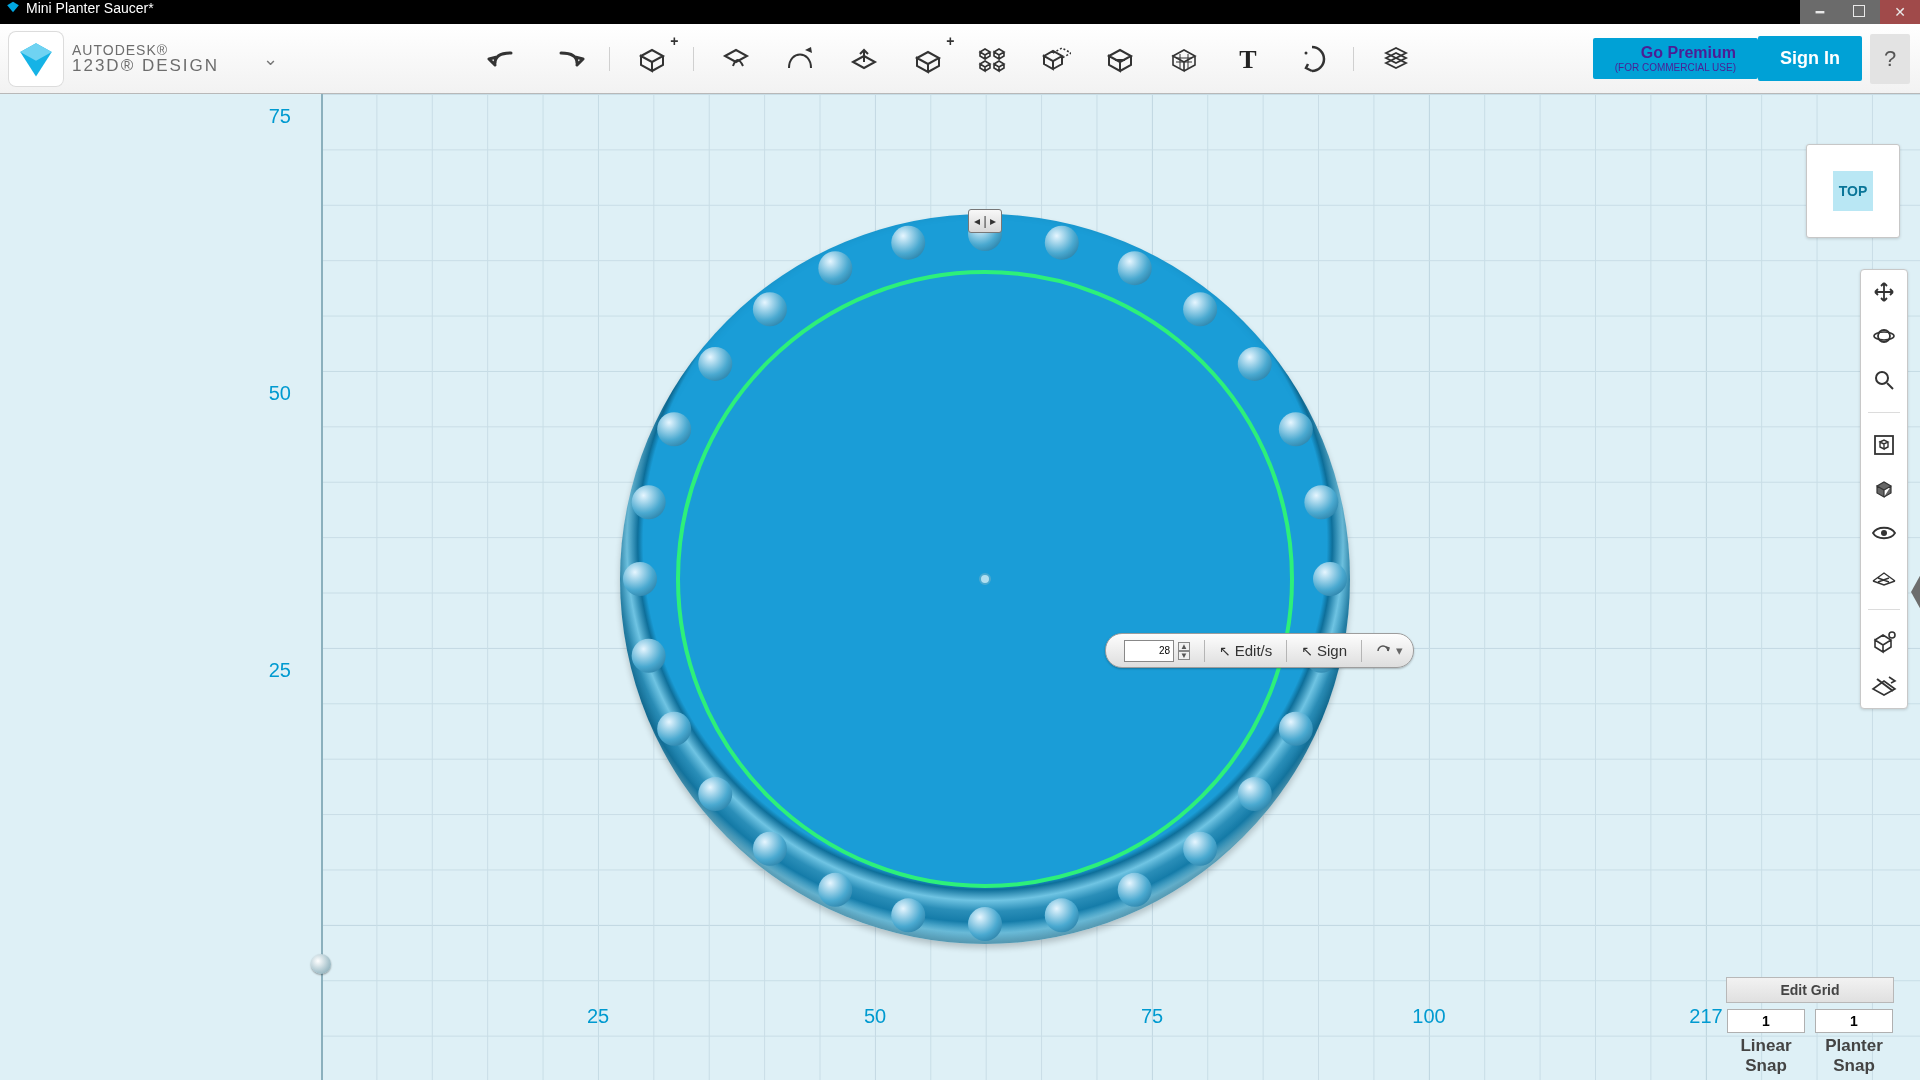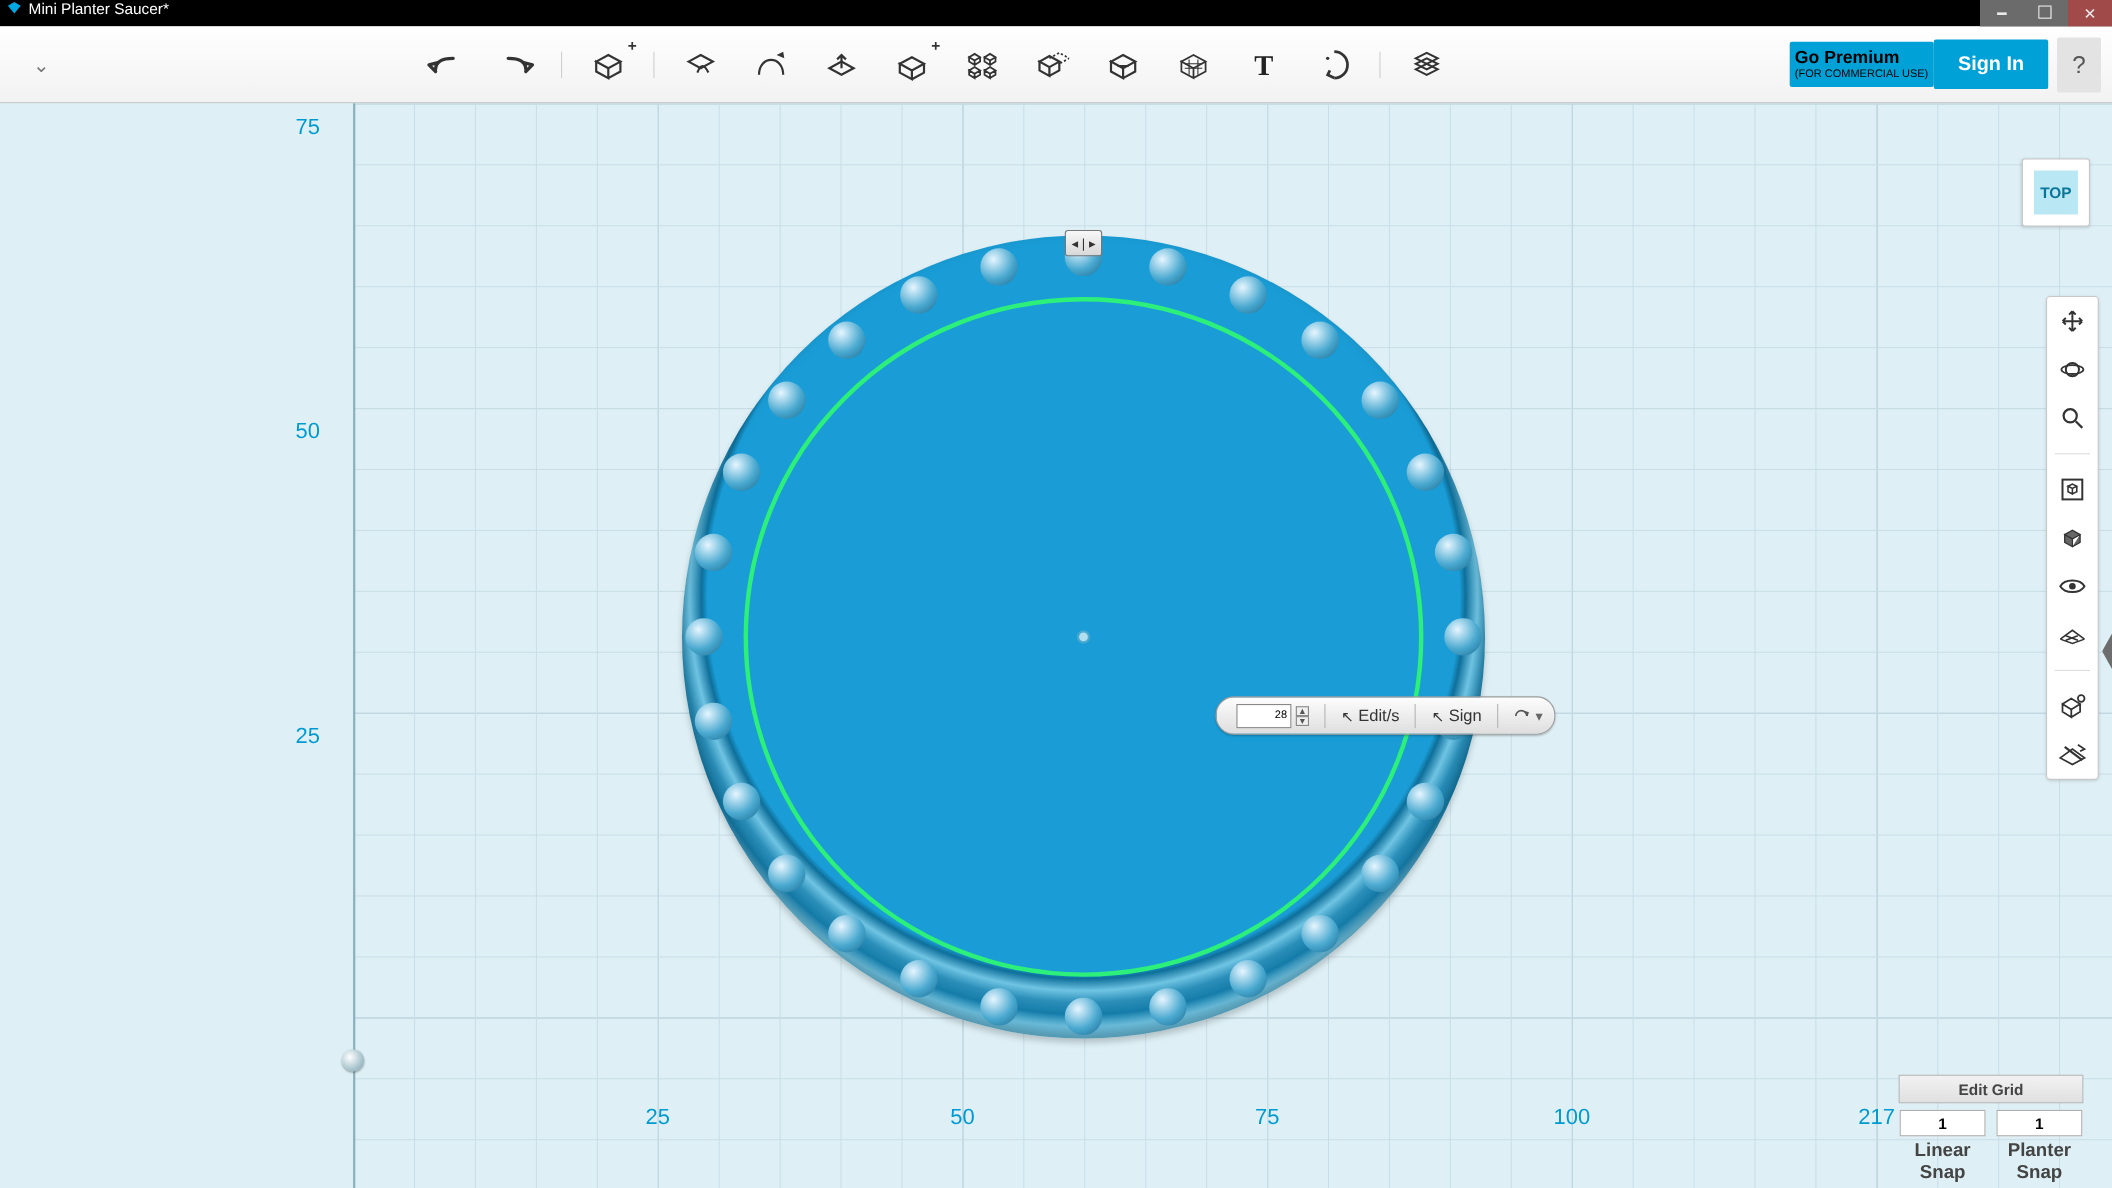--- a/index.html
+++ b/index.html
@@ -57,22 +57,22 @@
   .tool-group { display:flex; gap:24px; align-items:center; padding:0 22px; position:relative;}
   .tool-group.sep:after {
     content:''; position:absolute; right:0; top:8px; bottom:8px;
     width:1px; background:#d0d0d0;
   }
   .tool-btn { width:40px; height:40px; display:flex;align-items:center;justify-content:center; position:relative;}
   .tool-btn svg { display:block; }
   .mini-plus { position:absolute; top:-6px; right:-6px; font-size:14px; color:#333; font-weight:bold;}
 
   .btn-premium {
-    background:#00a1d6; color:#000000; text-align:left;
-    padding: 6px 5px; border-radius:2px; line-height:1.15;
+    background:#00a1d6; color:#4c1d95; text-align:right;
+    padding: 6px 22px; border-radius:2px; line-height:1.15;
   }
   .btn-premium .main { font-size:16px; font-weight:bold; }
   .btn-premium .sub { font-size:10px; }
   .btn-signin {
     background:#00a1d6; color:#fff; font-size:18px; font-weight:bold;
     padding: 12px 22px; margin-left:0; border-radius:2px;
   }
   .btn-help {
     background:#e3e3e3; color:#555; font-size:22px;
     width:40px; height:50px; margin-left:8px;
@@ -182,21 +182,21 @@
     border-radius:4px; padding:8px 0;
     display:flex; flex-direction:column; gap:16px; align-items:center;
     box-shadow:0 1px 3px rgba(0,0,0,.15);
   }
   .right-tools .tbtn { width:28px;height:28px;display:flex;align-items:center;justify-content:center;}
   .right-tools hr { width:32px;border:none;border-top:1px solid #dcdcdc; margin:2px 0;}
 
   .viewcube {
     position:absolute; top:50px; right:20px;
     background:#fff; border:1px solid #c7c7c7;
-    padding:10px; border-radius:3px;
+    padding:26px; border-radius:3px;
     box-shadow:0 1px 3px rgba(0,0,0,.15);
   }
   .viewcube-inner{
     width:40px;height:40px;background:#b9e7f4;
     display:flex;align-items:center;justify-content:center;
     color:#097598; font-weight:bold; font-size:14px;
   }
 
   .edge-grip {
     position:absolute; right:-1px; top:480px;
@@ -235,20 +235,32 @@
   <div class="win-btns">
     <div class="win-btn">━</div>
     <div class="win-btn">
         <span class="maximize-glyph"></span>
       </div>
     <div class="win-btn close">✕</div>
   </div>
 </div>
 
 <div class="ribbon">
+  <div class="app-logo">
+    <span class="logo-mark">
+      <svg viewBox="0 0 48 48" width="42" height="42">
+        <polygon points="24,6 42,16 24,44 6,16" fill="#15b3e6"></polygon>
+        <polygon points="24,6 42,16 24,26 6,16" fill="#6fd3f2"></polygon>
+      </svg>
+    </span>
+    <span class="logo-text">
+      <div class="brand">AUTODESK®</div>
+      <div class="product">123D® DESIGN</div>
+    </span>
+  </div>
   <span class="menu-caret">⌄</span>
 
   <div style="flex:1;display:flex;justify-content:center;">
 
     <div class="tool-group sep">
       <span class="tool-btn">
         <svg width="34" height="20" viewBox="0 0 34 20">
             <path d="M24 4 Q8 4 8 14 M2 10 l6 6 M2 10 l8 -2" stroke="#333" stroke-width="3" fill="none" stroke-linecap="round"></path>
           </svg>
       </span>

